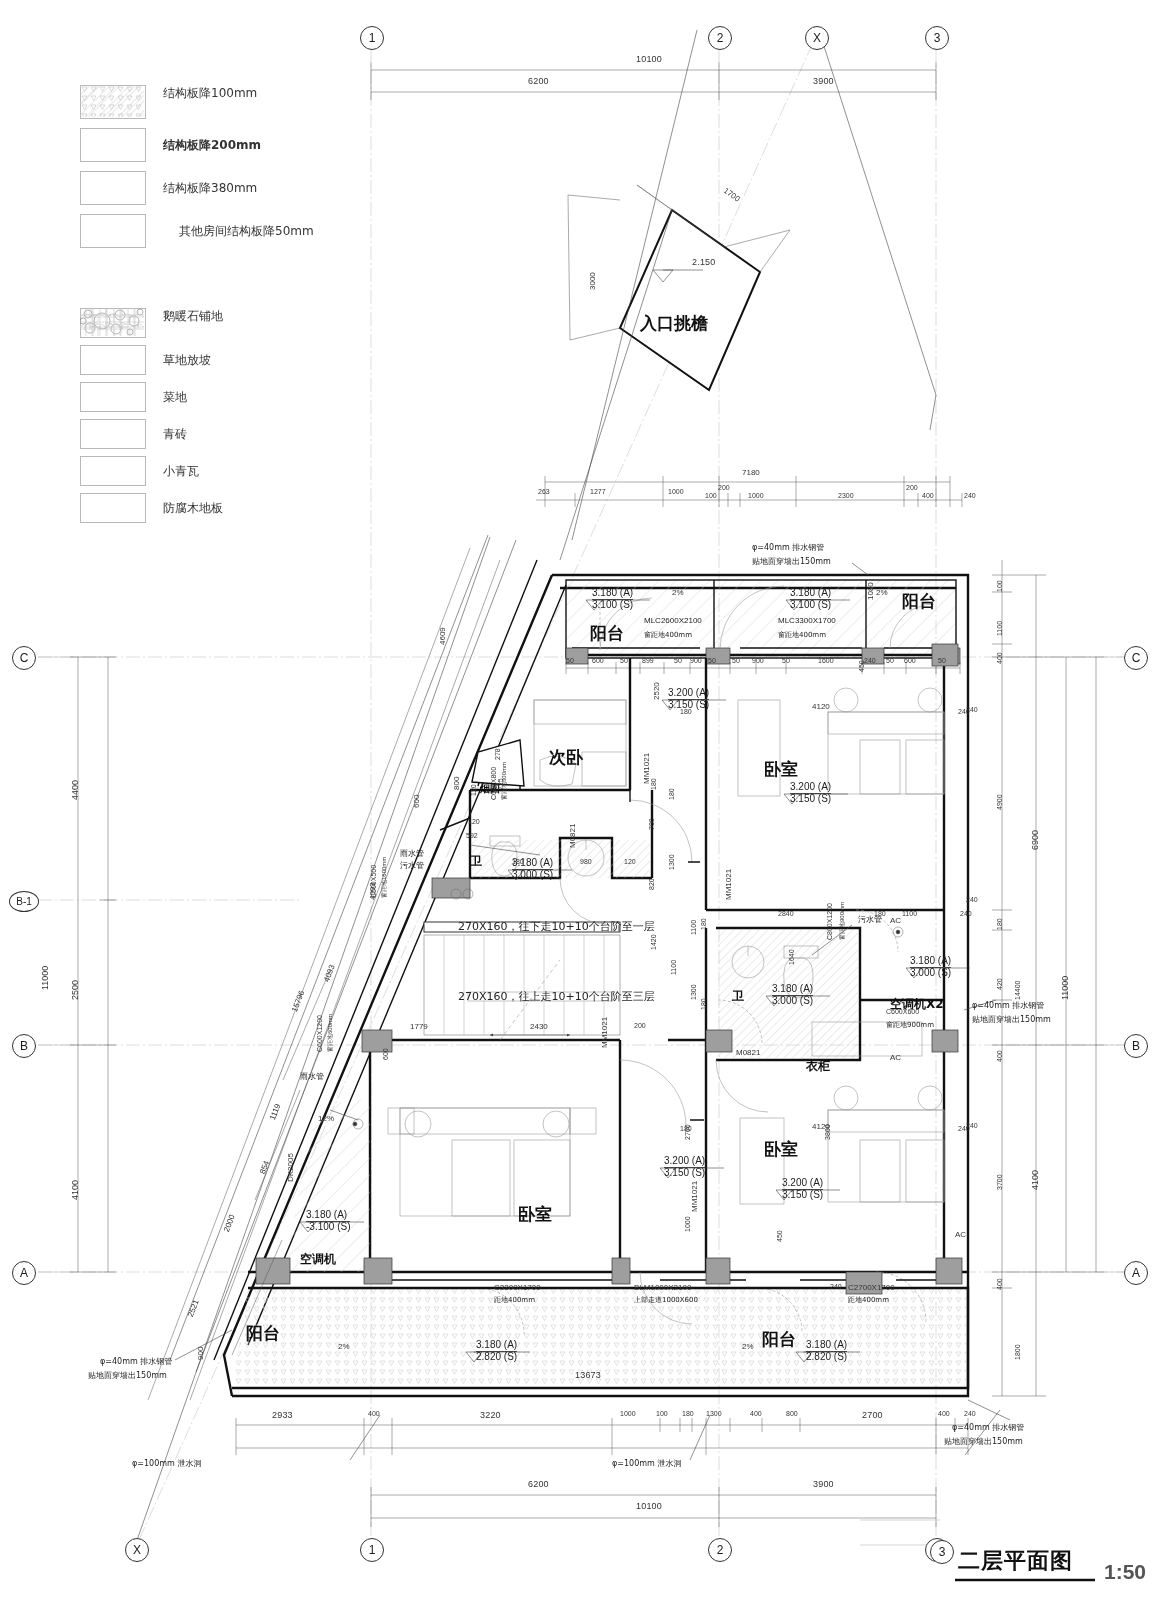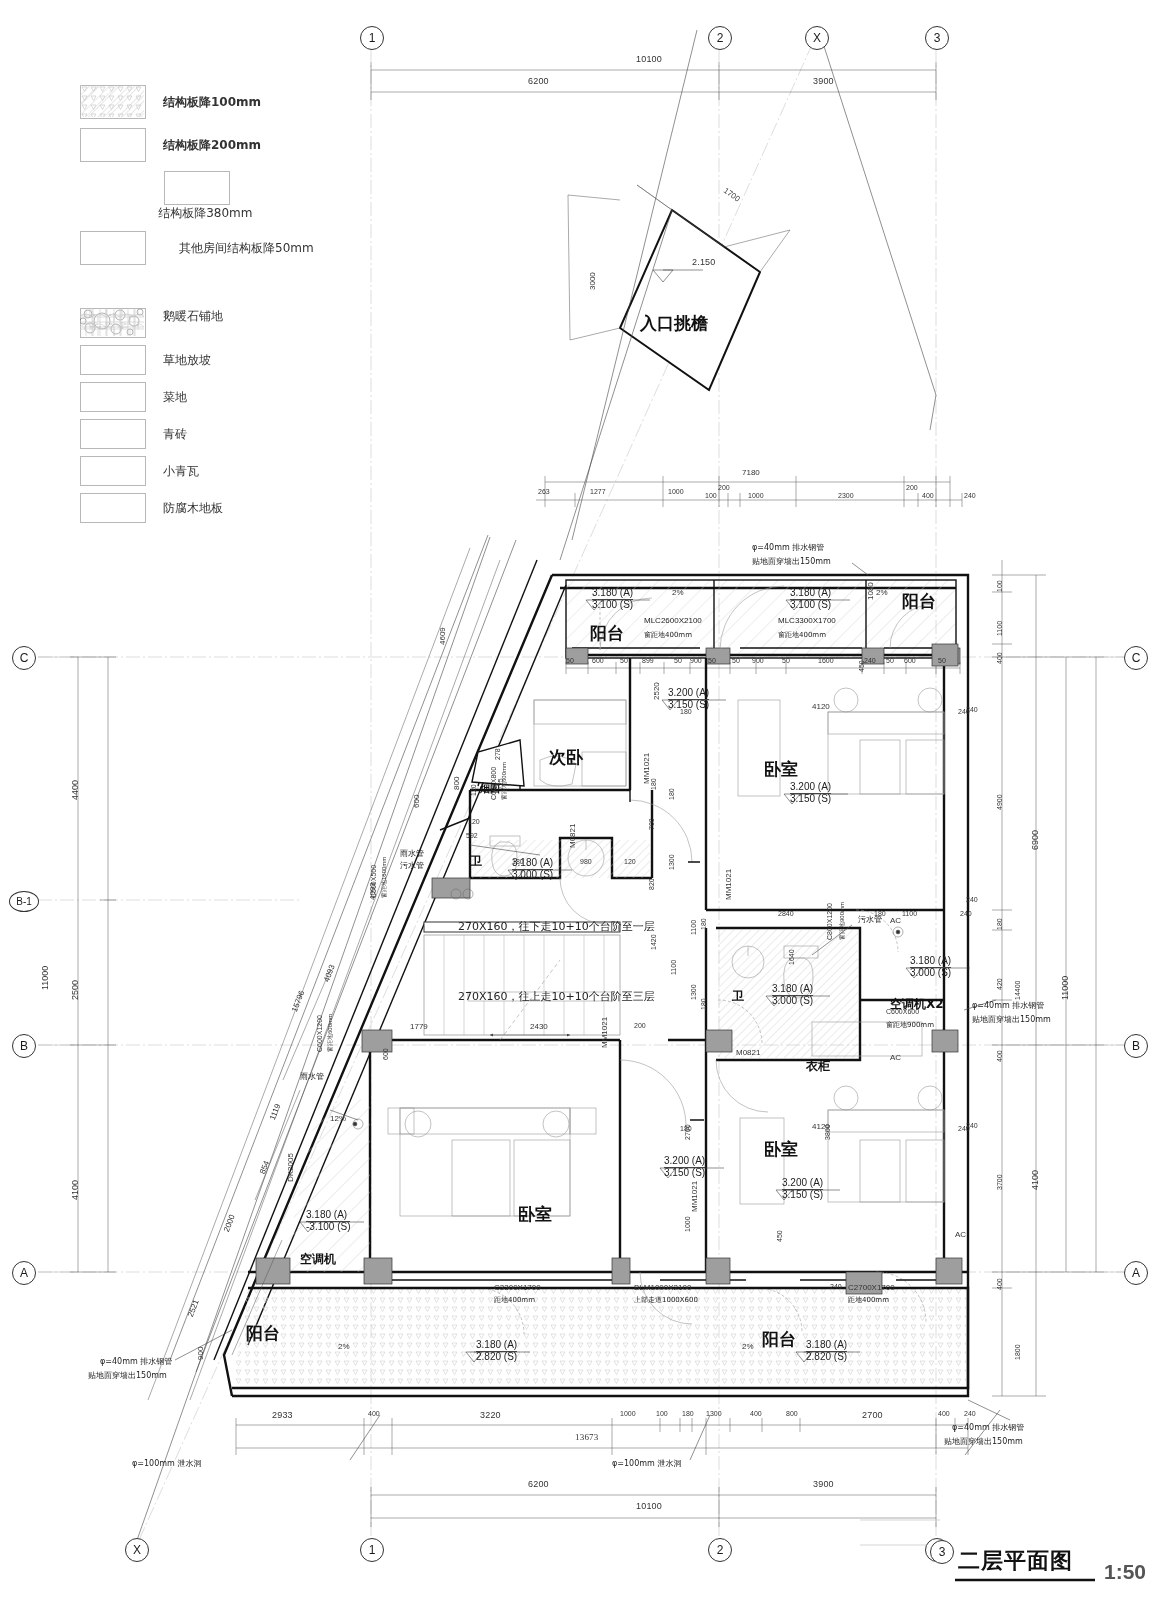--- a/index.html
+++ b/index.html
@@ -33,21 +33,21 @@
   .wall2{stroke:#111;stroke-width:1.4;fill:none;}
   .thin{stroke:#666;stroke-width:.5;fill:none;}
   .furn{stroke:#9a9a9a;stroke-width:.6;fill:none;}
   .col{fill:#9e9e9e;stroke:#333;stroke-width:.7;}
   .dimln{stroke:#555;stroke-width:.5;fill:none;}
 </style>
 </head>
 <body>
 
 <div class="abs" style="left:80px;top:85px;">
-  <div style="display:flex;align-items:center;margin-bottom:9px;font-weight:bold;">
+  <div style="display:flex;align-items:flex-start;margin-bottom:9px;">
     <div class="swatch">
       <svg width="64" height="32" viewBox="0 0 64 32">
         <defs>
             <pattern id="h45d" width="7" height="7" patternUnits="userSpaceOnUse" patternTransform="rotate(45)">
           <line x1="0" y1="0" x2="0" y2="7" stroke="#c0c0c0" stroke-width="0.8"></line>
             </pattern>
           </defs>
         <rect width="64" height="32" fill="url(#h45d)"></rect>
       </svg>
     </div>
@@ -59,21 +59,21 @@
         <defs>
             <pattern id="h45s" width="13" height="13" patternUnits="userSpaceOnUse" patternTransform="rotate(45)">
           <line x1="0" y1="0" x2="0" y2="13" stroke="#c8c8c8" stroke-width="0.8"></line>
             </pattern>
           </defs>
         <rect width="64" height="32" fill="url(#h45s)"></rect>
       </svg>
     </div>
     <span class="legend-label cn" style="margin-left:17px;">结构板降200mm</span>
   </div>
-  <div style="display:flex;align-items:center;margin-bottom:9px;flex-direction:column;">
+  <div style="display:flex;align-items:center;margin-bottom:9px;">
     <div class="swatch">
       <svg width="64" height="32" viewBox="0 0 64 32">
         <defs>
             <pattern id="tri" width="9" height="9" patternUnits="userSpaceOnUse">
           <path d="M2 2 L7 2 L4.5 6.5 Z" fill="none" stroke="#c8c8c8" stroke-width="0.7"></path>
             </pattern>
           </defs>
         <rect width="64" height="32" fill="url(#tri)"></rect>
       </svg>
     </div>
@@ -776,21 +776,21 @@
 <div class="abs lvl" style="left:476px;top:1340px;">
   <div>3.180 (A)</div>
   <div style="border-top:1px solid #444;">2.820 (S)</div>
 </div>
 <div class="abs lvl" style="left:806px;top:1340px;">
   <div>3.180 (A)</div>
   <div style="border-top:1px solid #444;">2.820 (S)</div>
 </div>
 <div class="abs dim8" style="left:338px;top:1342px;">2%</div>
 <div class="abs dim8" style="left:742px;top:1342px;">2%</div>
-<div class="abs dim8" style="left:330px;top:1114px;">12%</div>
+<div class="abs dim8" style="left:318px;top:1114px;">12%</div>
 
 <div class="abs note cn" style="left:458px;top:919px;font-size:11px;">270X160，往下走10+10个台阶至一层</div>
 <div class="abs note cn" style="left:458px;top:989px;font-size:11px;">270X160，往上走10+10个台阶至三层</div>
 
 <div class="abs vdim8" style="left:642px;top:784px;">MM1021</div>
 <div class="abs vdim8" style="left:724px;top:900px;">MM1021</div>
 <div class="abs vdim8" style="left:600px;top:1048px;">MM1021</div>
 <div class="abs vdim8" style="left:690px;top:1212px;">MM1021</div>
 <div class="abs vdim8" style="left:568px;top:848px;">M0821</div>
 <div class="abs dim8" style="left:736px;top:1048px;">M0821</div>
@@ -893,21 +893,21 @@
 <div class="abs dim" style="left:480px;top:1410px;">3220</div>
 <div class="abs dim7" style="left:620px;top:1410px;">1000</div>
 <div class="abs dim7" style="left:656px;top:1410px;">100</div>
 <div class="abs dim7" style="left:682px;top:1410px;">180</div>
 <div class="abs dim7" style="left:706px;top:1410px;">1300</div>
 <div class="abs dim7" style="left:750px;top:1410px;">400</div>
 <div class="abs dim7" style="left:786px;top:1410px;">800</div>
 <div class="abs dim" style="left:862px;top:1410px;">2700</div>
 <div class="abs dim7" style="left:938px;top:1410px;">400</div>
 <div class="abs dim7" style="left:964px;top:1410px;">240</div>
-<div class="abs dim" style="left:575px;top:1432px;font-family:Liberation Serif, serif;">13673</div>
+<div class="abs dim" style="left:575px;top:1370px;">13673</div>
 
 <div class="abs vdim8" style="left:290px;top:1010px;transform:rotate(-69deg);">15796</div>
 <div class="abs vdim8" style="left:322px;top:980px;transform:rotate(-69deg);">4093</div>
 <div class="abs vdim8" style="left:268px;top:1118px;transform:rotate(-69deg);">1119</div>
 <div class="abs vdim8" style="left:258px;top:1172px;transform:rotate(-69deg);">854</div>
 <div class="abs vdim8" style="left:222px;top:1230px;transform:rotate(-69deg);">2000</div>
 <div class="abs vdim8" style="left:186px;top:1315px;transform:rotate(-69deg);">2521</div>
 <div class="abs vdim8" style="left:196px;top:1360px;">900</div>
 
 <div class="abs gridmark" style="left:930px;top:1540px;">

